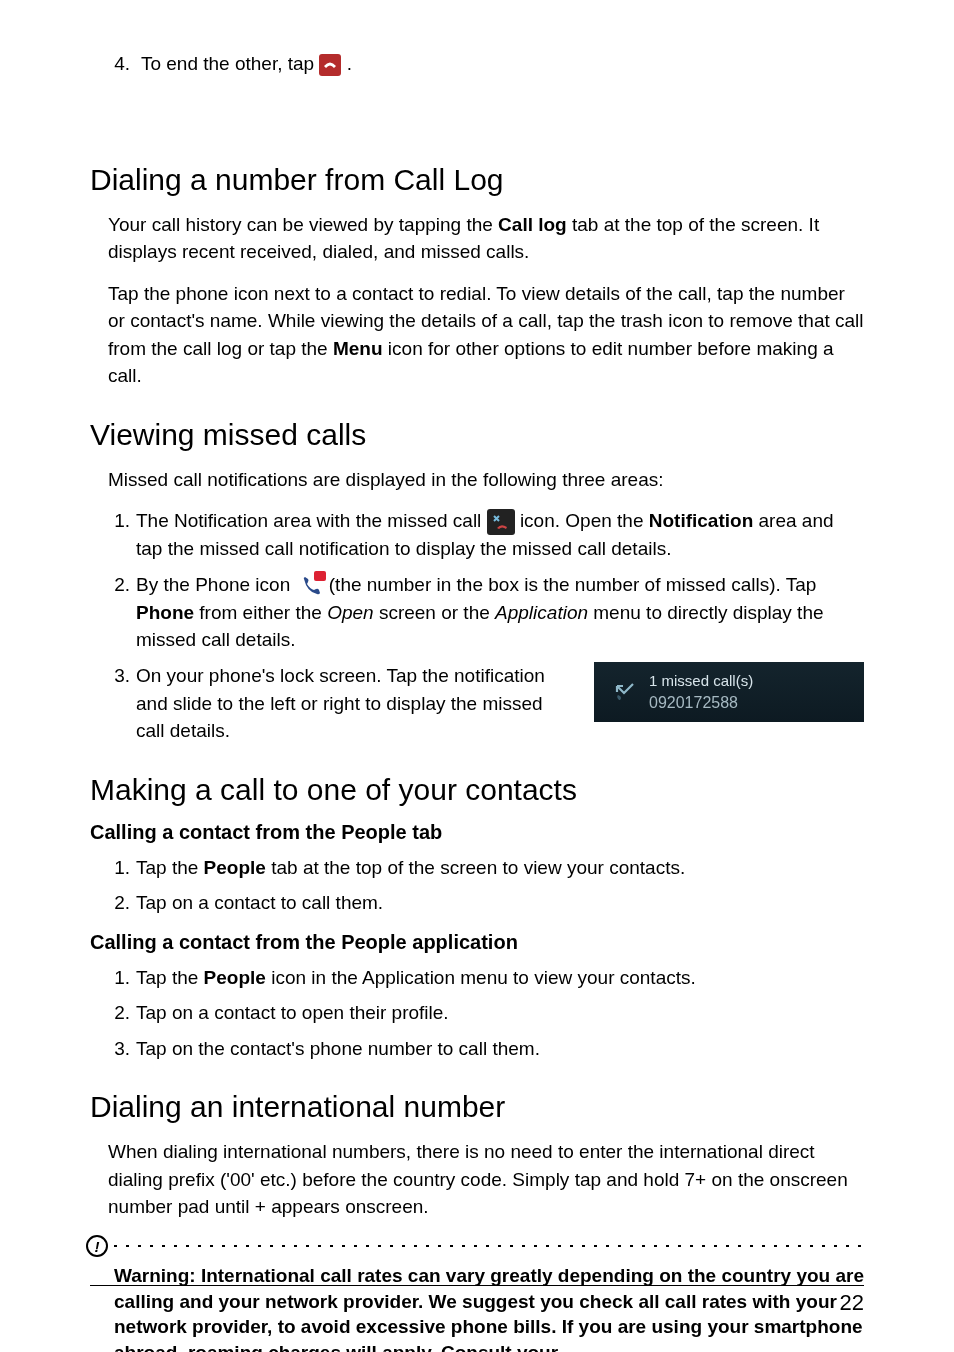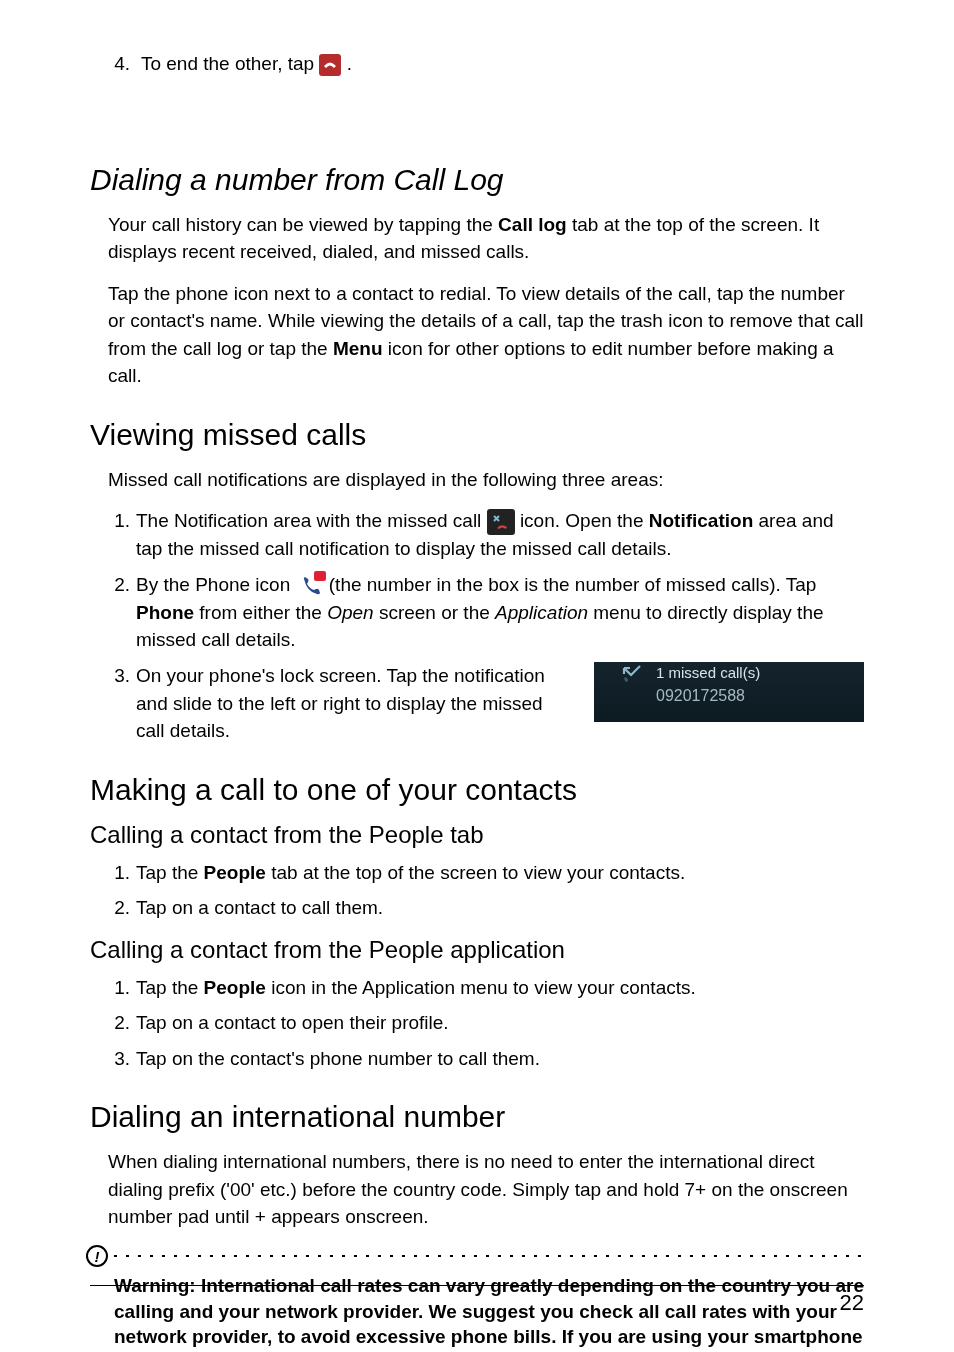--- a/index.html
+++ b/index.html
@@ -8,38 +8,38 @@
     width: 954px;
     height: 1352px;
     padding: 50px 90px 40px 90px;
     color: #000;
     background: #fff;
     position: relative;
   }
   .num-item { font-size: 19px; line-height: 1.45; margin-bottom: 4px; }
   .num-item .num { display: inline-block; width: 22px; text-align: right; margin-right: 6px; }
   h2 { font-size: 30px; font-weight: 500; margin-top: 28px; margin-bottom: 14px; }
-  h2.first-h2 { margin-top: 85px; font-style: italic; }
-  h3 { font-size: 24px; font-weight: 400; margin-top: 14px; margin-bottom: 10px; }
+  h2.first-h2 { margin-top: 85px; }
+  h3 { font-size: 20px; font-weight: 700; margin-top: 14px; margin-bottom: 10px; }
   p.body { font-size: 19px; line-height: 1.45; margin-left: 18px; margin-bottom: 14px; }
   ol { list-style: none; margin-left: 18px; }
   ol li { font-size: 19px; line-height: 1.45; margin-bottom: 8px; padding-left: 28px; position: relative; }
   ol li .marker { position: absolute; left: 0; width: 22px; text-align: right; }
   .icon-end-call { width: 22px; height: 22px; background: #b42c2c; border-radius: 3px; display: inline-flex; align-items: center; justify-content: center; vertical-align: middle; }
   .icon-missed-dark { width: 28px; height: 26px; background: #222; border-radius: 3px; display: inline-flex; align-items: center; justify-content: center; vertical-align: middle; }
   .icon-phone-badge { width: 28px; height: 26px; display: inline-flex; align-items: center; justify-content: center; vertical-align: middle; position: relative; }
   .badge { position: absolute; top: -2px; right: -2px; width: 12px; height: 10px; background: #d23; border-radius: 2px; }
   .li-with-img { position: relative; padding-right: 290px; }
   .lockscreen-widget {
     position: absolute; right: 0; top: 0;
     width: 270px; height: 60px;
     background: linear-gradient(#14242d,#0d1a22);
     border-radius: 0;
-    display: flex; 
-    padding-left: 24px;
+    display: flex; align-items: center;
+    padding-left: 17px;
     gap: 10px;
   }
   .lockscreen-widget .mc-icon { width: 28px; height: 24px; display: flex; align-items: center; justify-content: center; }
   .lockscreen-widget .mc-text .line1 { color: #d7e4ea; font-size: 15px; }
   .lockscreen-widget .mc-text .line2 { color: #a6b9c2; font-size: 16px; }
   .warn-sep { display: flex; align-items: center; margin-top: 14px; margin-left: -4px; }
   .warn-icon { width: 22px; height: 22px; border: 2px solid #000; border-radius: 50%; display: inline-flex; align-items: center; justify-content: center; font-weight: bold; font-style: italic; font-size: 15px; margin-right: 6px; flex-shrink: 0; }
   .dots { flex: 1; height: 2px; background-image: repeating-linear-gradient(to right,#000 0 3px,transparent 3px 12px); }
   .warn-text { font-size: 19px; line-height: 1.35; font-weight: bold; margin-left: 24px; margin-top: 6px; }
   .footer-rule { position: absolute; left: 90px; right: 90px; bottom: 66px; border-top: 1px solid #000; }

